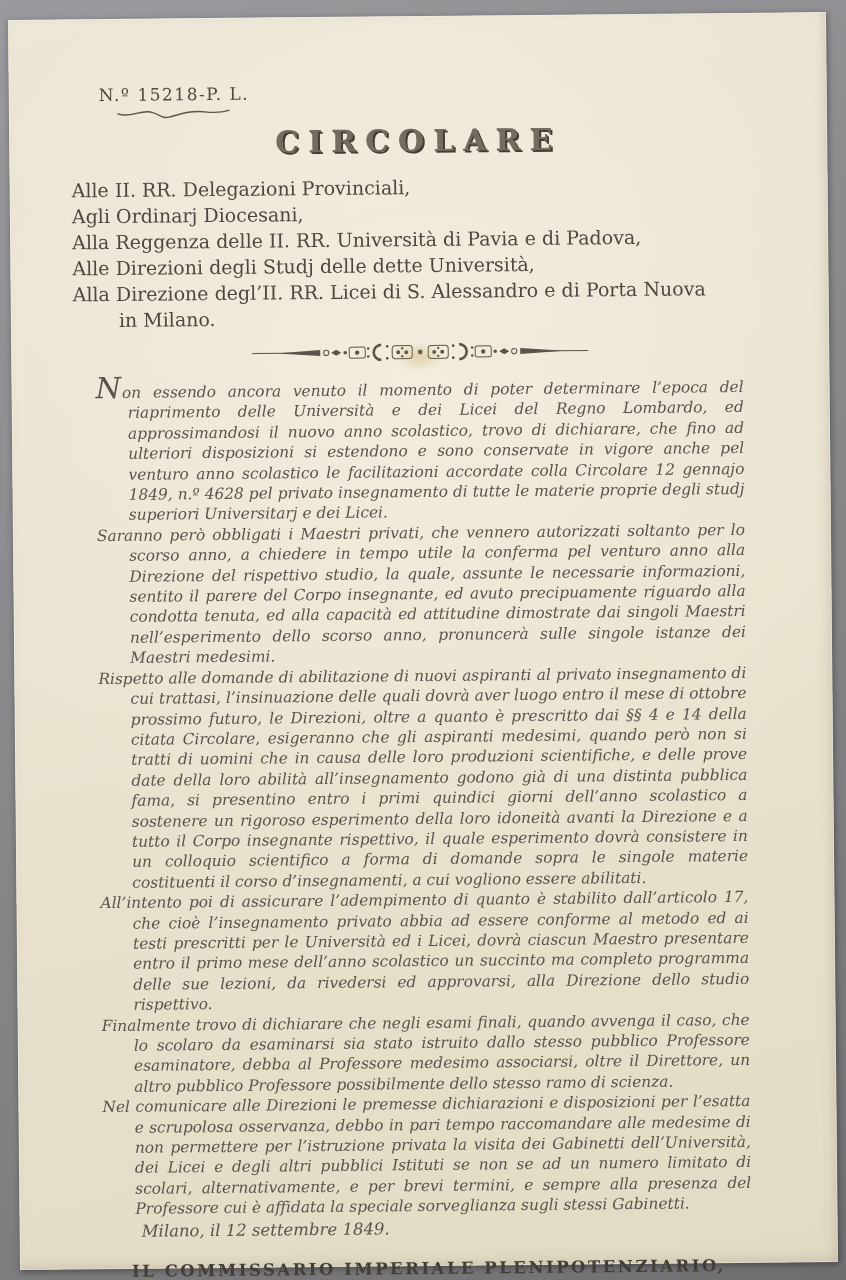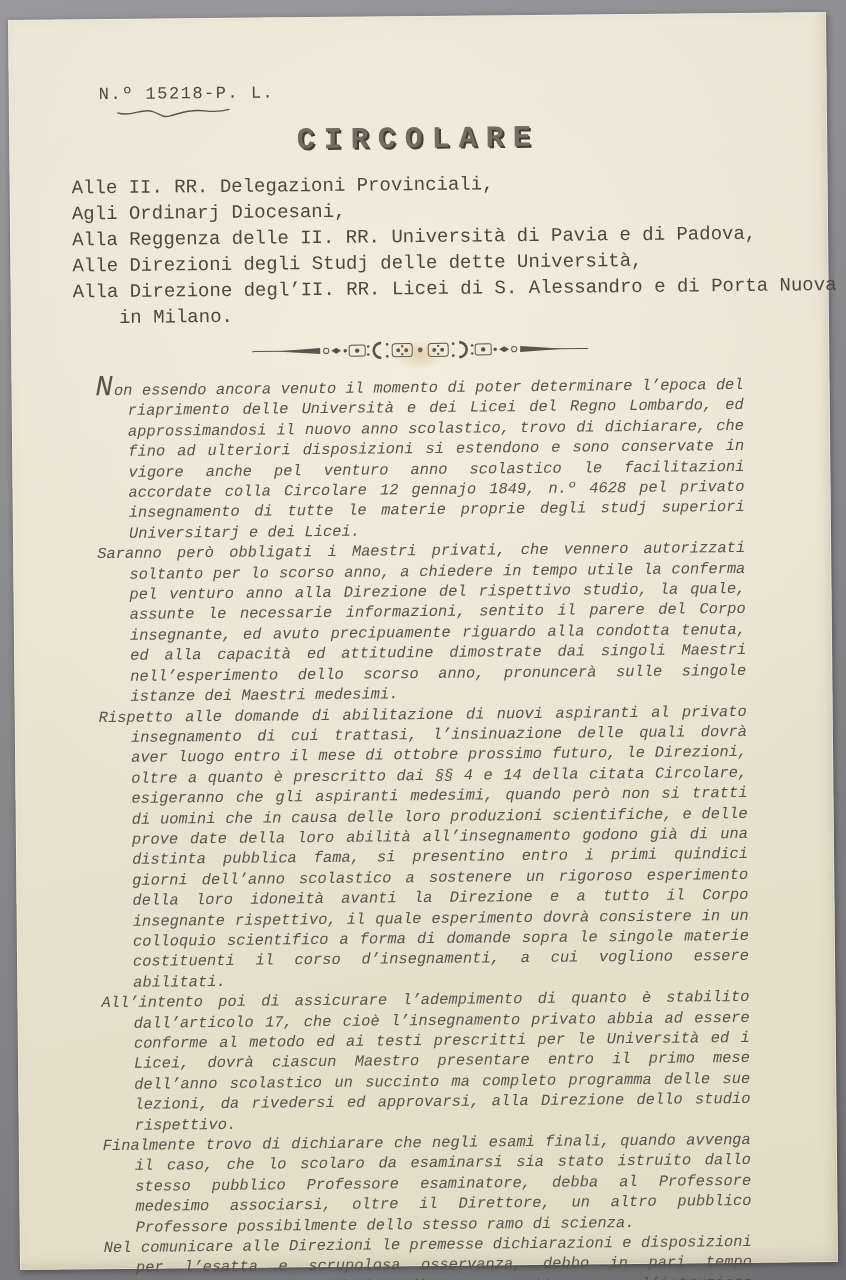--- a/index.html
+++ b/index.html
@@ -5,21 +5,20 @@
   html, body { margin: 0; padding: 0; }
   body {
     width: 846px; height: 1280px; overflow: hidden;
     font-family: "DejaVu Serif", serif;
   }
   .photo-bg {
     position: relative;
     width: 846px; height: 1280px;
     background: linear-gradient(155deg, #9a9a9e 0%, #8b8b8e 38%, #808083 70%, #6f6f72 100%);
     overflow: hidden;
-    font-family: Liberation Mono, monospace;
   }
   .paper {
     position: absolute;
     left: 14px; top: 16px;
     width: 818px; height: 1250px;
     transform: rotate(-0.55deg);
     transform-origin: 50% 50%;
     background:
       radial-gradient(ellipse 90% 60% at 50% 30%, rgba(255,252,240,0.35), rgba(255,252,240,0) 70%),
       linear-gradient(168deg, #ede7d7 0%, #eae3d1 45%, #e5dec9 80%, #e1dac4 100%);

